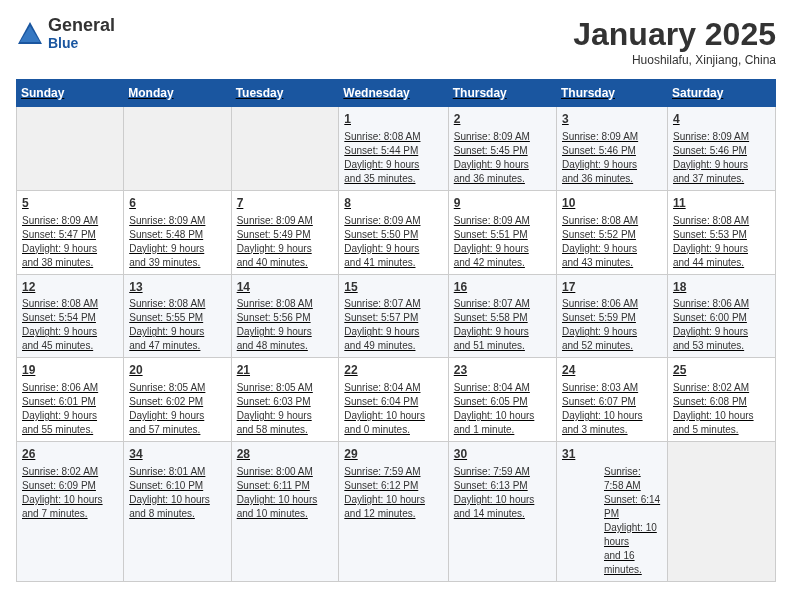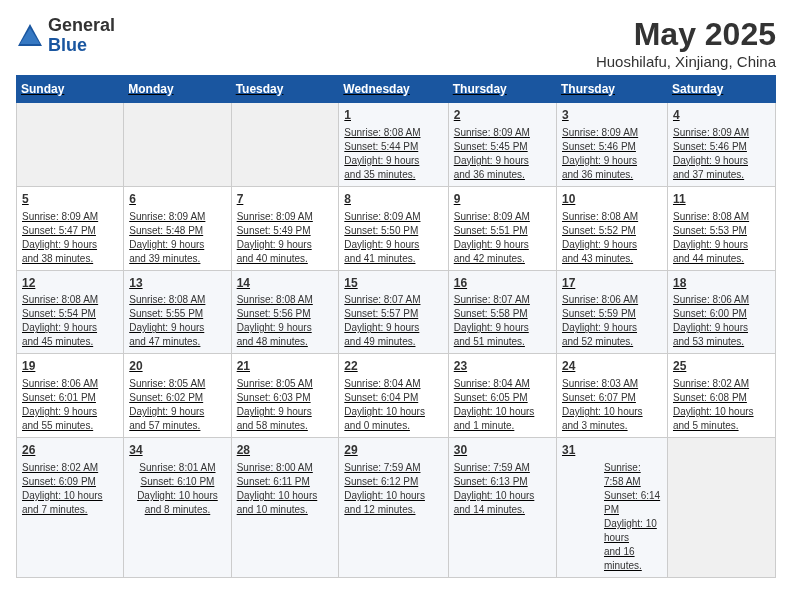--- a/index.html
+++ b/index.html
@@ -7,56 +7,56 @@
       font-family: Arial, sans-serif;
       background: #fff;
       width: 792px;
       min-height: 612px;
       padding: 16px;
     }
     .header {
       display: flex;
       justify-content: space-between;
       align-items: flex-start;
-      margin-bottom: 5px;
+      margin-bottom: 12px;
     }
     .logo {
       display: flex;
       align-items: center;
       gap: 4px;
     }
     .logo-text {
       display: flex;
       flex-direction: column;
       line-height: 1.1;
     }
     .logo-general {
       font-size: 18px;
       font-weight: bold;
       color: #333;
     }
     .logo-blue {
-      font-size: 18px;
+      font-size: 14px;
       font-weight: bold;
       color: #1a56a0;
     }
     .logo-icon {
       width: 28px;
       height: 28px;
     }
     .title-block {
       text-align: right;
     }
     .title-block h1 {
       font-size: 32px;
       font-weight: bold;
       color: #333;
     }
     .title-block h2 {
-      font-size: 15px;
+      font-size: 12px;
       font-weight: normal;
       color: #333;
     }
     table {
       width: 100%;
       border-collapse: collapse;
       font-size: 11px;
       text-decoration: underline;
     }
     thead tr {
@@ -107,21 +107,21 @@
     <svg class="logo-icon" viewBox="0 0 28 28">
       <polygon points="14,2 26,24 2,24" fill="#1a56a0"></polygon>
       <polygon points="14,6 24,22 4,22" fill="#4a90d9" opacity="0.6"></polygon>
     </svg>
     <div class="logo-text">
       <span class="logo-general">General</span>
       <span class="logo-blue">Blue</span>
     </div>
   </div>
   <div class="title-block">
-    <h1>May 2025</h1>
+    <h1>January 2025</h1>
     <h2>Huoshilafu, Xinjiang, China</h2>
   </div>
 </div>
 
 <table>
   <thead>
     <tr>
     <th>Sunday</th>
         <th>Monday</th>
         <th>Tuesday</th>
@@ -321,21 +321,21 @@
       <tr>
         <td>
           <span class="day-num">26</span>
           <div class="day-info" style="white-space: pre-line;">Sunrise: 8:02 AM
 Sunset: 6:09 PM
 Daylight: 10 hours
 and 7 minutes.</div>
         </td>
         <td>
           <span class="day-num">34</span>
-          <div class="day-info" style="white-space: pre-line; text-align: center;">Sunrise: 8:01 AM
+          <div class="day-info" style="white-space: pre-line;">Sunrise: 8:01 AM
 Sunset: 6:10 PM
 Daylight: 10 hours
 and 8 minutes.</div>
         </td>
         <td>
           <span class="day-num">28</span>
           <div class="day-info" style="white-space: pre-line;">Sunrise: 8:00 AM
 Sunset: 6:11 PM
 Daylight: 10 hours
 and 10 minutes.</div>

